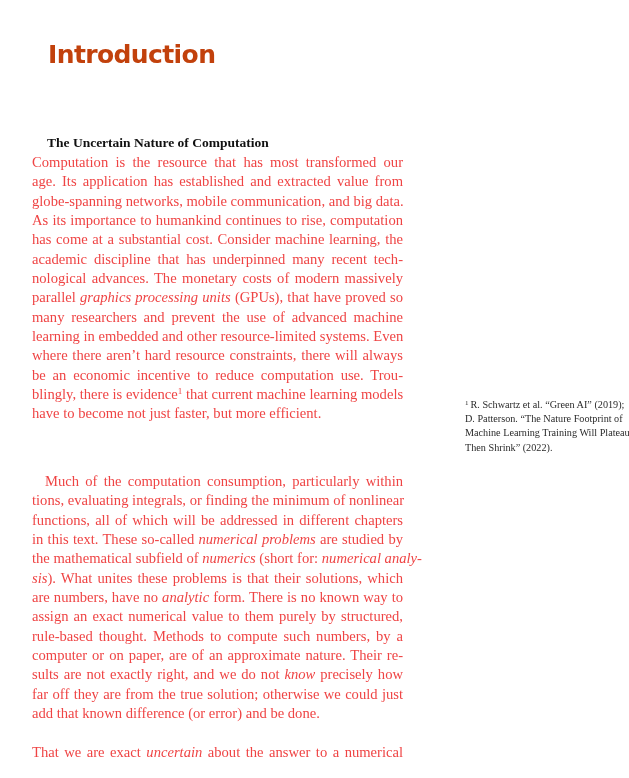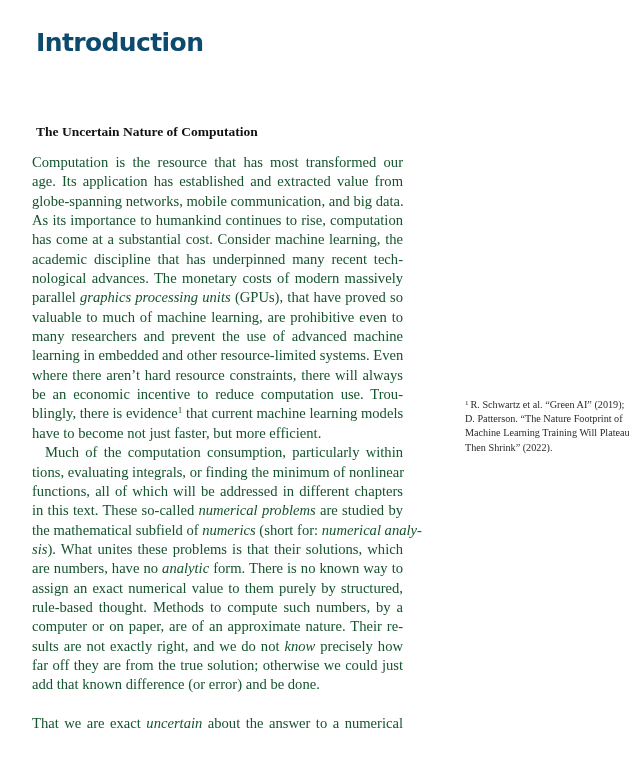--- a/index.html
+++ b/index.html
@@ -1,32 +1,32 @@
 <!DOCTYPE html>
 <html><head>
   <meta charset="utf-8">
   <style>
     html, body { margin: 0; padding: 0; background: #ffffff; }
     body { width: 629px; height: 778px; position: relative; overflow: hidden; color: #1a1a1a; }
     .chapter-title {
-      position: absolute; left: 32px; top: 24px; margin: 4px;
+      position: absolute; left: 32px; top: 24px; margin: 16px;
       font-family: "DejaVu Sans", sans-serif; font-weight: bold; font-size: 25px;
-      letter-spacing: -0.6px; color: #0c4a6e;
+      letter-spacing: -0.6px; color: #c2410c;
     }
     .section-title {
-      position: absolute; left: 32px; top: 120px; margin: 4px;
+      position: absolute; left: 32px; top: 120px; margin: 15px;
       font-family: "Liberation Serif", serif; font-weight: bold; font-size: 13.5px; color: #111;
     }
     .body {
       position: absolute; left: 32px; top: 153px; width: 371px;
-      font-family: "Liberation Serif", serif; font-size: 14.6px; line-height: 19.35px; color: #14532d;
+      font-family: "Liberation Serif", serif; font-size: 14.6px; line-height: 19.35px; color: #ef4444;
     }
     .line { display: block; height: 19.35px; white-space: nowrap; text-align: justify; text-align-last: justify; }
     .line.last { text-align-last: left; }
-    .line.indent { padding-left: 13px; }
+    .line.indent { padding-left: 13px; margin-top: 48px; }
     .blank { display: block; height: 19.35px; }
     em { font-style: italic; }
     sup { font-size: 9px; line-height: 0; vertical-align: 5px; }
     .sidenote {
       position: absolute; left: 421px; top: 398px; width: 195px;
       font-family: "Liberation Serif", serif; font-size: 10.2px; line-height: 14.2px; color: #2a2a2a; margin-left: 44px;
     }
     .sidenote .mark { font-size: 7px; vertical-align: 3px; line-height: 0; margin-right: 2px; }
   </style>
 </head>
@@ -38,21 +38,20 @@
 <div class="body">
   <div>
     <span class="line">Computation is the resource that has most transformed our</span>
     <span class="line">age. Its application has established and extracted value from</span>
     <span class="line">globe-spanning networks, mobile communication, and big data.</span>
     <span class="line">As its importance to humankind continues to rise, computation</span>
     <span class="line">has come at a substantial cost. Consider machine learning, the</span>
     <span class="line">academic discipline that has underpinned many recent tech-</span>
     <span class="line">nological advances. The monetary costs of modern massively</span>
     <span class="line"><span>parallel </span><em>graphics processing units</em><span> (GPUs), that have proved so</span></span>
-    <span class="line">valuable to much of machine learning, are prohibitive even to</span>
     <span class="line">many researchers and prevent the use of advanced machine</span>
     <span class="line">learning in embedded and other resource-limited systems. Even</span>
     <span class="line">where there aren’t hard resource constraints, there will always</span>
     <span class="line">be an economic incentive to reduce computation use. Trou-</span>
     <span class="line"><span>blingly, there is evidence</span><sup>1</sup><span> that current machine learning models</span></span>
     <span class="line last">have to become not just faster, but more efficient.</span>
   </div>
 
   <div>
     <span class="line indent">Much of the computation consumption, particularly within</span>

